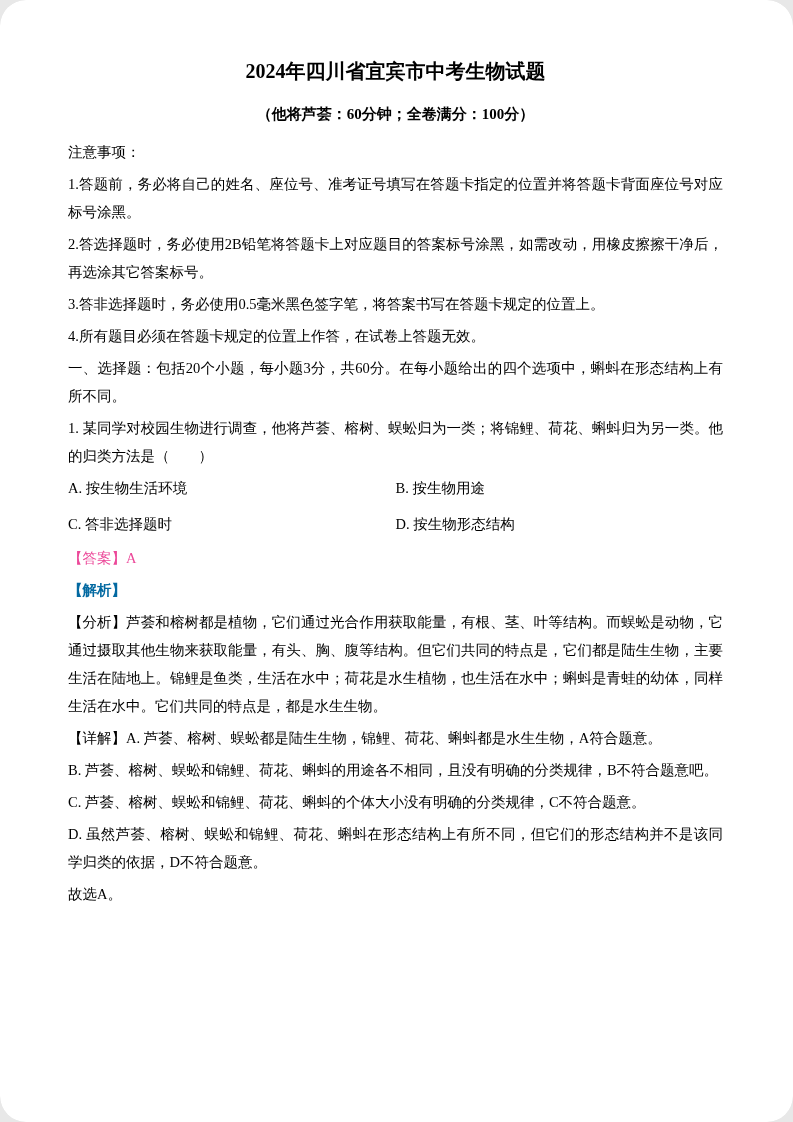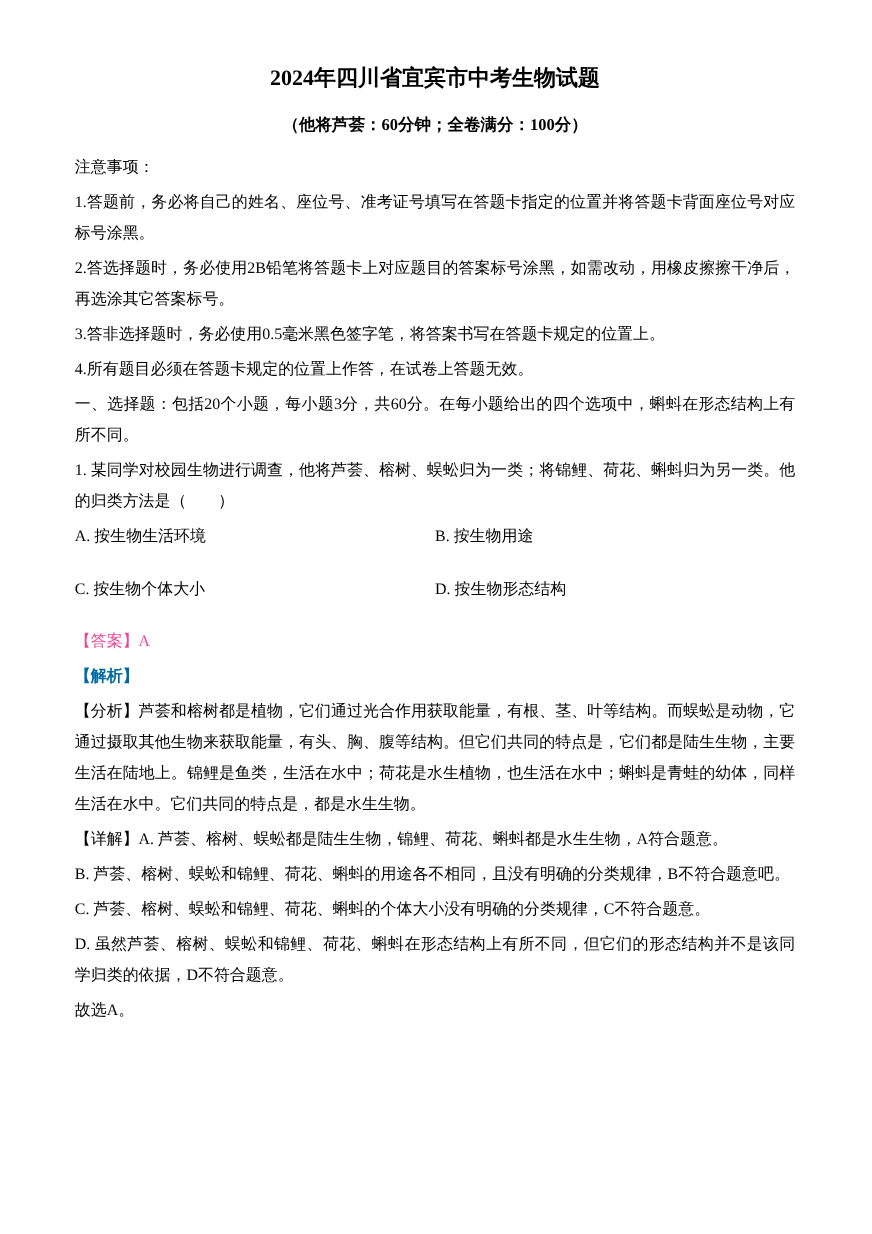--- a/index.html
+++ b/index.html
@@ -1,15 +1,15 @@
 <!DOCTYPE html>
 <html><head>
 <meta charset="utf-8">
 <style>
-  * { margin: 0; padding: 0; box-sizing: border-box; }
+  * { margin: 0; padding: 0; box-sizing: border-box; border-radius: 26px; }
   html, body { background: #e8e8e8; }
   body {
     font-family: "Liberation Serif", "DejaVu Serif", serif;
     color: #000000;
   }
   .page {
     position: relative;
     width: 793px;
     height: 1122px;
     margin: 0 auto;
@@ -34,24 +34,24 @@
   .para {
     font-size: 14.5px;
     line-height: 28px;
     text-align: justify;
     margin-bottom: 4px;
   }
   .bold { font-weight: 400; }
   .options {
     display: grid;
     grid-template-columns: 1fr 1fr;
-    row-gap: 20px;
+    row-gap: 8px;
     font-size: 14.5px;
     line-height: 28px;
-    margin: 2px 0 19px 0;
+    margin: 2px 0 6px 0;
   }
   .option { display: block; }
 </style>
 </head>
 <body>
 
 <div class="page">
 
   <h1 class="title">2024年四川省宜宾市中考生物试题</h1>
 
@@ -63,21 +63,21 @@
   <p class="para bold">3.答非选择题时，务必使用0.5毫米黑色签字笔，将答案书写在答题卡规定的位置上。</p>
   <p class="para bold">4.所有题目必须在答题卡规定的位置上作答，在试卷上答题无效。</p>
 
   <p class="para bold">一、选择题：包括20个小题，每小题3分，共60分。在每小题给出的四个选项中，蝌蚪在形态结构上有所不同。</p>
 
   <p class="para">1. 某同学对校园生物进行调查，他将芦荟、榕树、蜈蚣归为一类；将锦鲤、荷花、蝌蚪归为另一类。他的归类方法是（　　）</p>
 
   <div class="options">
     <span class="option">A. 按生物生活环境</span>
     <span class="option">B. 按生物用途</span>
-    <span class="option">C. 按生物个体大小</span>
+    <span class="option">C. 答非选择题时</span>
     <span class="option">D. 按生物形态结构</span>
   </div>
 
   <p class="para accent" style="color: #ec4899;">【答案】A</p>
   <p class="para accent" style="color: #0369a1; font-weight: bold;">【解析】</p>
 
   <p class="para">【分析】芦荟和榕树都是植物，它们通过光合作用获取能量，有根、茎、叶等结构。而蜈蚣是动物，它通过摄取其他生物来获取能量，有头、胸、腹等结构。但它们共同的特点是，它们都是陆生生物，主要生活在陆地上。锦鲤是鱼类，生活在水中；荷花是水生植物，也生活在水中；蝌蚪是青蛙的幼体，同样生活在水中。它们共同的特点是，都是水生生物。</p>
 
   <p class="para">【详解】A. 芦荟、榕树、蜈蚣都是陆生生物，锦鲤、荷花、蝌蚪都是水生生物，A符合题意。</p>
   <p class="para">B. 芦荟、榕树、蜈蚣和锦鲤、荷花、蝌蚪的用途各不相同，且没有明确的分类规律，B不符合题意吧。</p>

